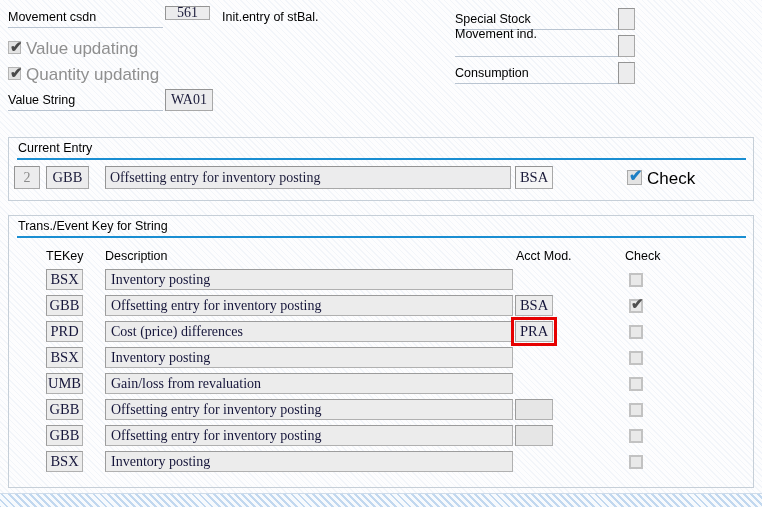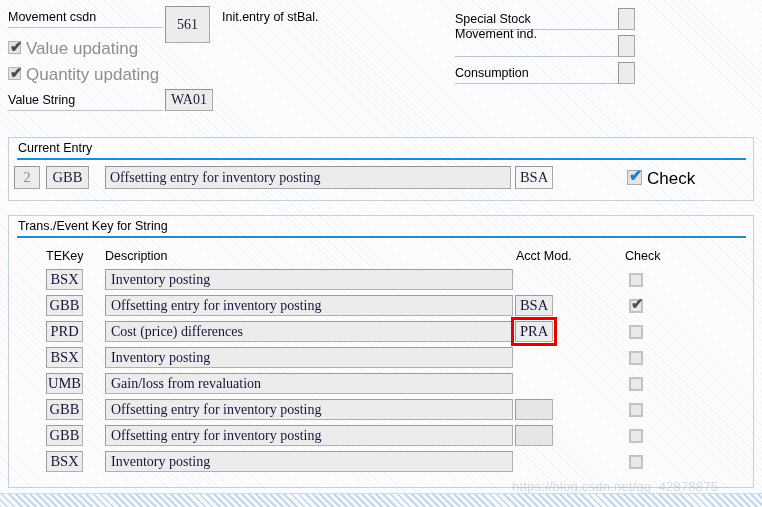--- a/index.html
+++ b/index.html
@@ -241,21 +241,21 @@
     font-family: "Liberation Sans", sans-serif;
   }
 </style>
 </head>
 <body>
 
 <div id="app">
 
   <div class="field-label abs" style="left:8px; top:9px;">Movement csdn</div>
   <div class="label-underline" style="left:8px; top:27px; width:155px;"></div>
-  <div class="inputbox" style="left:165px; top:6px; width:45px; height:37px; justify-content:center;">561</div>
+  <div class="inputbox" style="left:165px; top:6px; width:45px; height:14px; justify-content:center;">561</div>
   <div class="field-label abs" style="left:222px; top:9px;">Init.entry of stBal.</div>
 
   <div class="cb" style="left:8px; top:41px;">
     <span class="tick">✔</span>
   </div>
   <div class="cb-label dim" style="left:26px; top:41px;">Value updating</div>
 
   <div class="cb" style="left:8px; top:67px;">
     <span class="tick">✔</span>
   </div>
@@ -329,15 +329,14 @@
       <div class="rowcheck" style="left: 629px; top: 403px;"></div>
       <div class="tekey" style="left: 46px; top: 425px;">GBB</div>
       <div class="descbox" style="left: 105px; top: 425px; width: 408px;">Offsetting entry for inventory posting</div>
       <div class="acctbox" style="left: 515px; top: 425px; width: 38px; background: rgb(230, 230, 230);"></div>
       <div class="rowcheck" style="left: 629px; top: 429px;"></div>
       <div class="tekey" style="left: 46px; top: 451px;">BSX</div>
       <div class="descbox" style="left: 105px; top: 451px; width: 408px;">Inventory posting</div>
       <div class="rowcheck" style="left: 629px; top: 455px;"></div>
     </div>
 
-  <div id="watermark">https://blog.csdn.net/qq_42878875</div>
   <div id="bottom-strip"></div>
 </div>
 
 </body></html>

